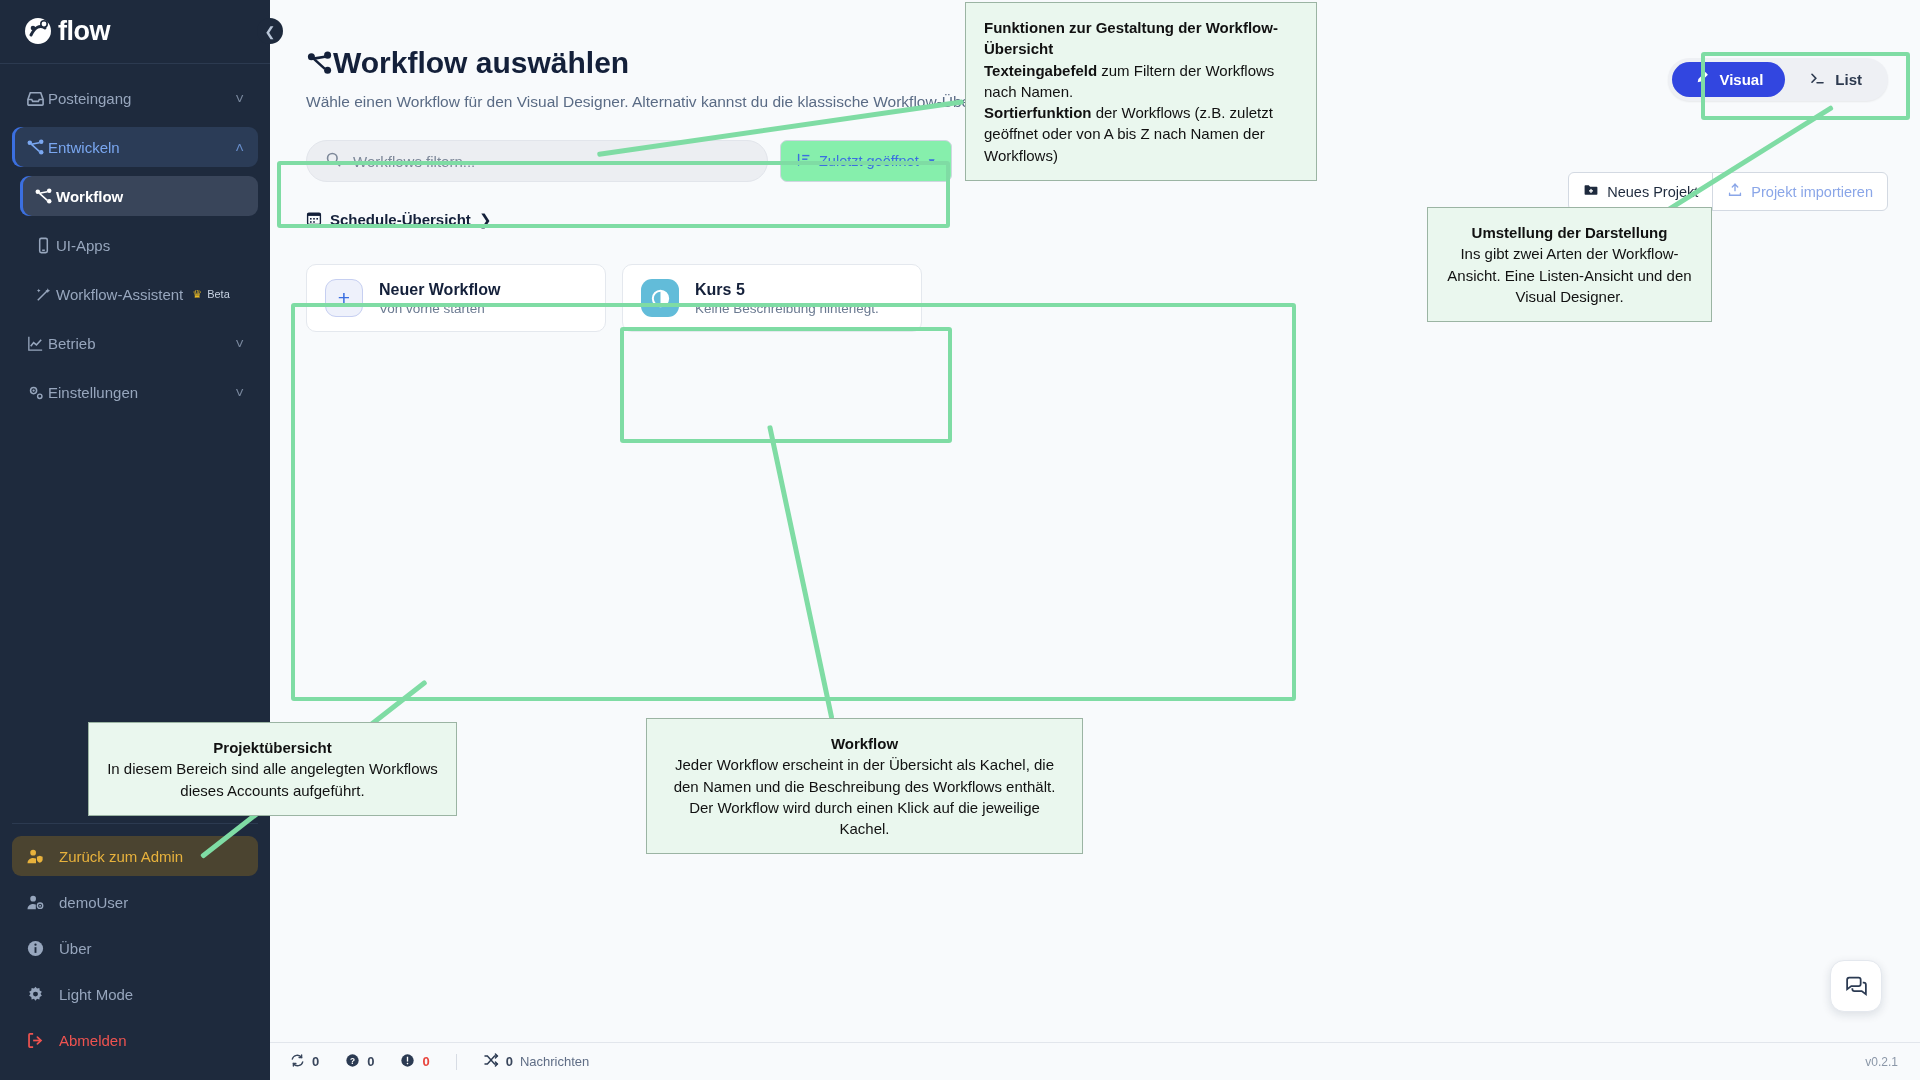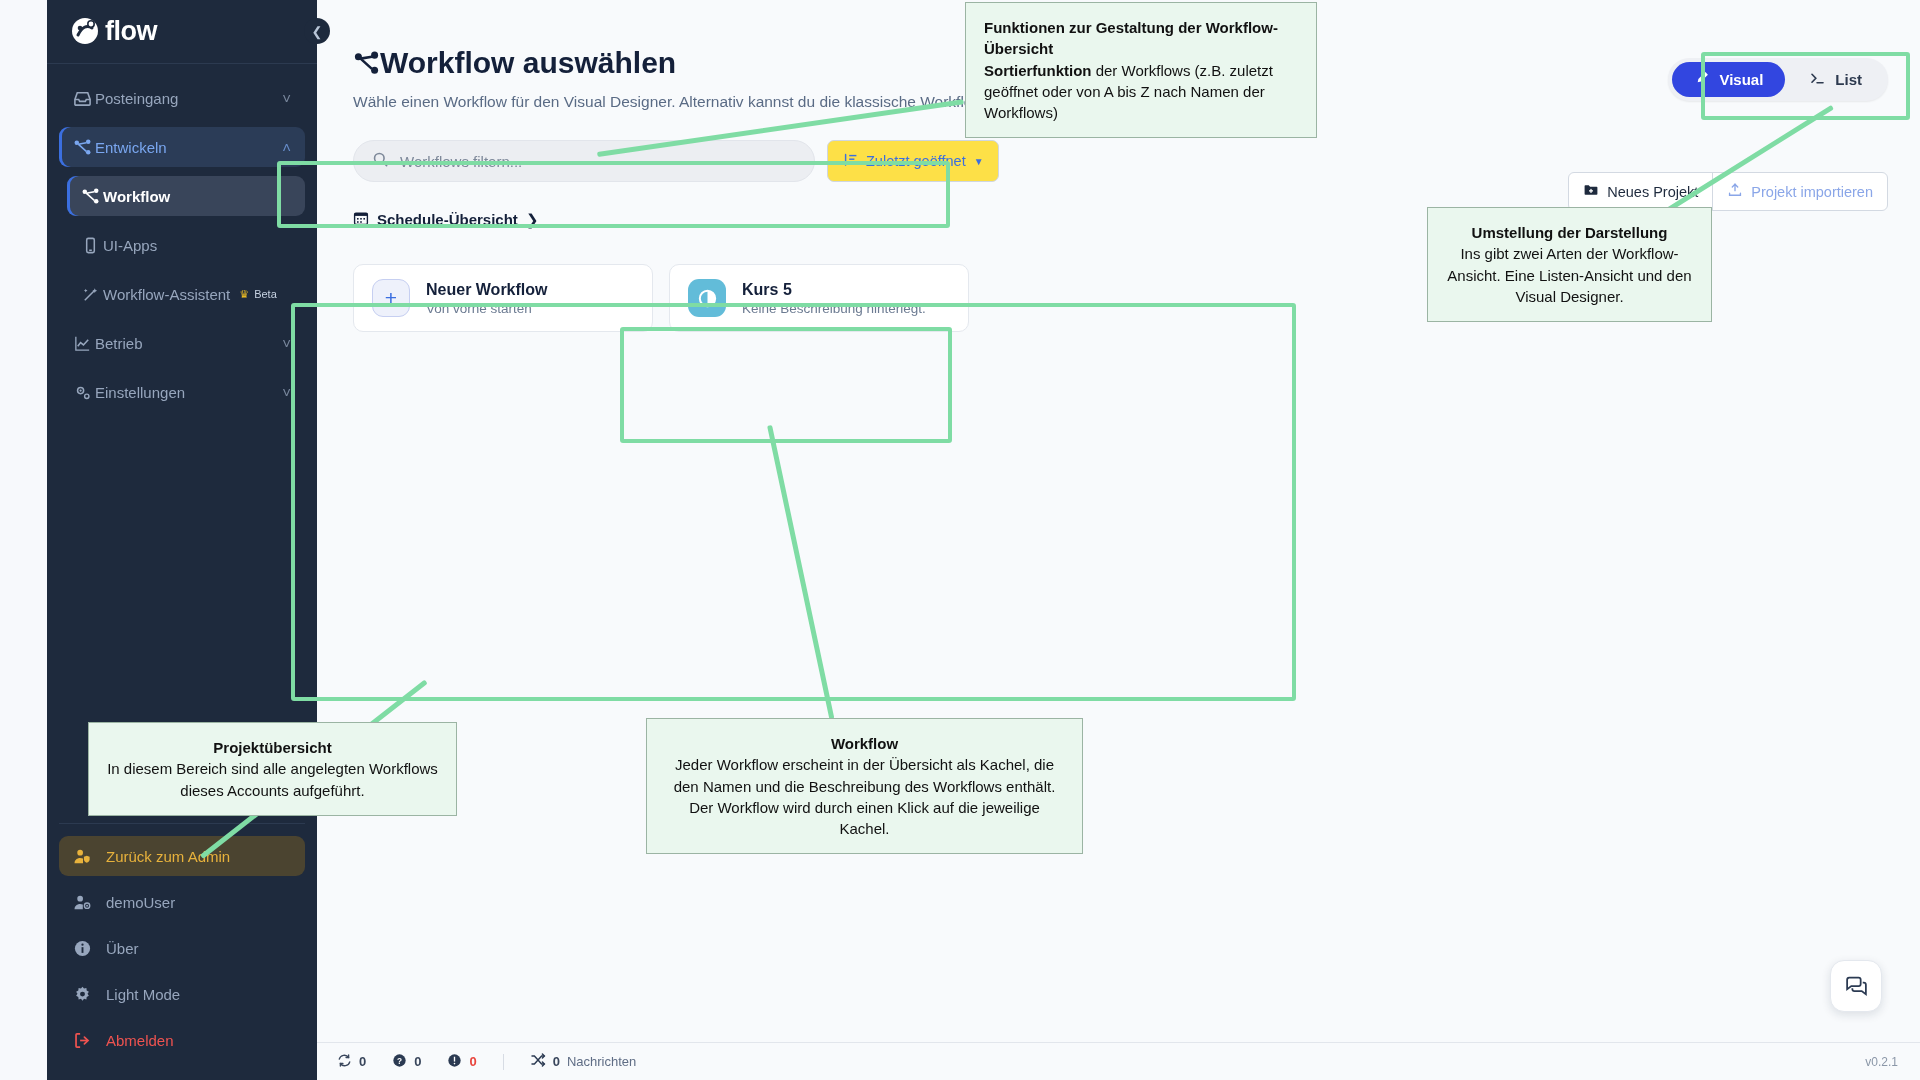--- a/index.html
+++ b/index.html
@@ -2,21 +2,21 @@
 <html><head>
 <meta charset="utf-8">
 <style>
   * { box-sizing: border-box; margin: 0; padding: 0; }
   html, body {
     width: 1920px; height: 1080px;
     font-family: "Liberation Sans", sans-serif;
     background: #f7f9fc;
     overflow: hidden;
   }
-  .app { position: relative; width: 1920px; height: 1080px; display: flex; padding-left: 47px; }
+  .app { position: relative; width: 1920px; height: 1080px; display: flex; }
 
   
   .sidebar {
     width: 270px; height: 1080px;
     background: #1e2a3d;
     display: flex; flex-direction: column;
     flex: 0 0 270px;
     position: relative;
   }
   .brand {
@@ -96,21 +96,21 @@
     margin-top: 26px; display: flex; align-items: center; gap: 12px;
   }
   .search-box {
     width: 462px; height: 42px; border-radius: 22px;
     background: #eceef2; border: 1px solid #e2e5eb;
     display: flex; align-items: center; gap: 11px; padding: 0 18px;
   }
   .search-box .ph { color: #7d8899; font-size: 15px; text-align: center; }
   .sort-btn {
     height: 42px; border-radius: 7px; border: 1px solid #cfd6e0;
-    background: #fde047; color: #3b6fe0; font-size: 14.5px;
+    background: #86efac; color: #3b6fe0; font-size: 14.5px;
     display: flex; align-items: center; gap: 8px; padding: 0 14px; cursor: pointer;
   }
   .sort-btn .caret { font-size: 10px; }
 
   .schedule-link {
     margin-top: 28px; display: inline-flex; align-items: center; gap: 8px;
     font-size: 15px; color: #14203a; font-weight: bold; cursor: pointer;
   }
   .schedule-link .chev-r { font-weight: normal; font-size: 15px; }
 
@@ -553,20 +553,23 @@
     <div class="hl" style="left:1701px; top:52px; width:209px; height:68px;"></div>
 
     <div class="leader" style="left:597px; top:152px; width:370px; transform: rotate(-8.2deg);"></div>
     <div class="leader" style="left:1615px; top:240px; width:255px; transform: rotate(-32deg);"></div>
     <div class="leader" style="left:200px; top:855px; width:285px; transform: rotate(-38deg);"></div>
     <div class="leader" style="left:772px; top:425px; width:300px; transform: rotate(78deg);"></div>
 
     <div class="callout" style="left:965px; top:2px; width:352px;">
       <div class="hd">Funktionen zur Gestaltung der Workflow-Übersicht</div>
       <div>
+        <b>Texteingabefeld</b><span> zum Filtern der Workflows nach Namen.</span>
+      </div>
+      <div>
         <b>Sortierfunktion</b><span> der Workflows (z.B. zuletzt geöffnet oder von A bis Z nach Namen der Workflows)</span>
       </div>
     </div>
 
     <div class="callout center" style="left:1427px; top:207px; width:285px;">
       <div class="hd">Umstellung der Darstellung</div>
       <div>Ins gibt zwei Arten der Workflow-Ansicht. Eine Listen-Ansicht und den Visual Designer.</div>
     </div>
 
     <div class="callout center" style="left:88px; top:722px; width:369px;">

